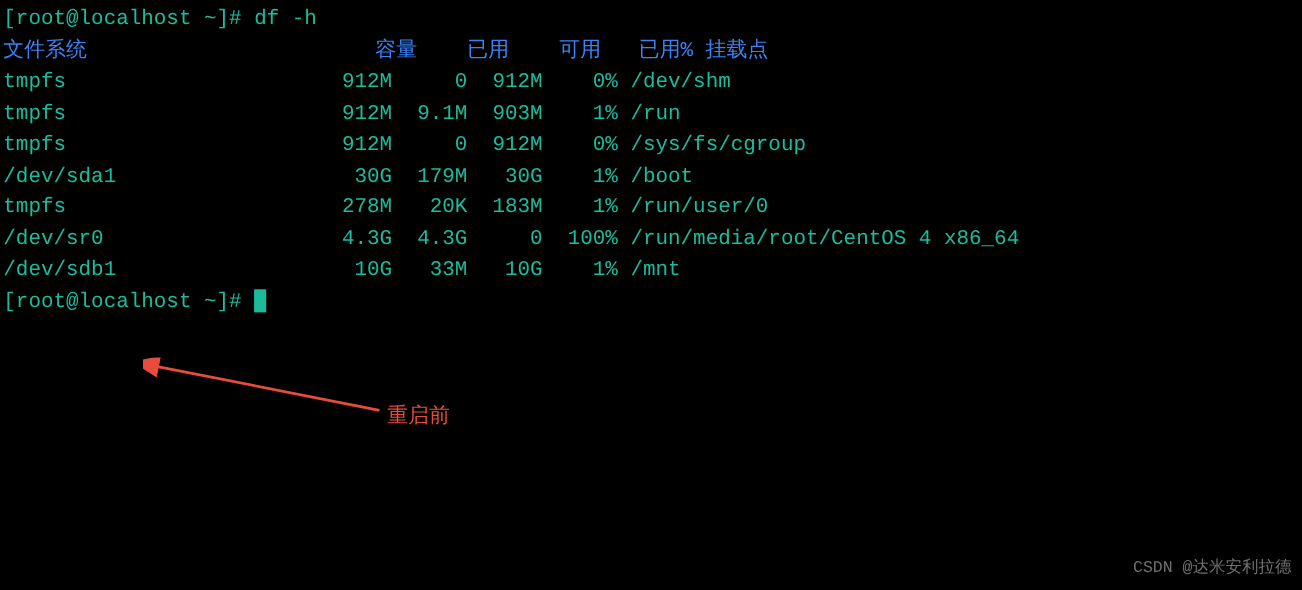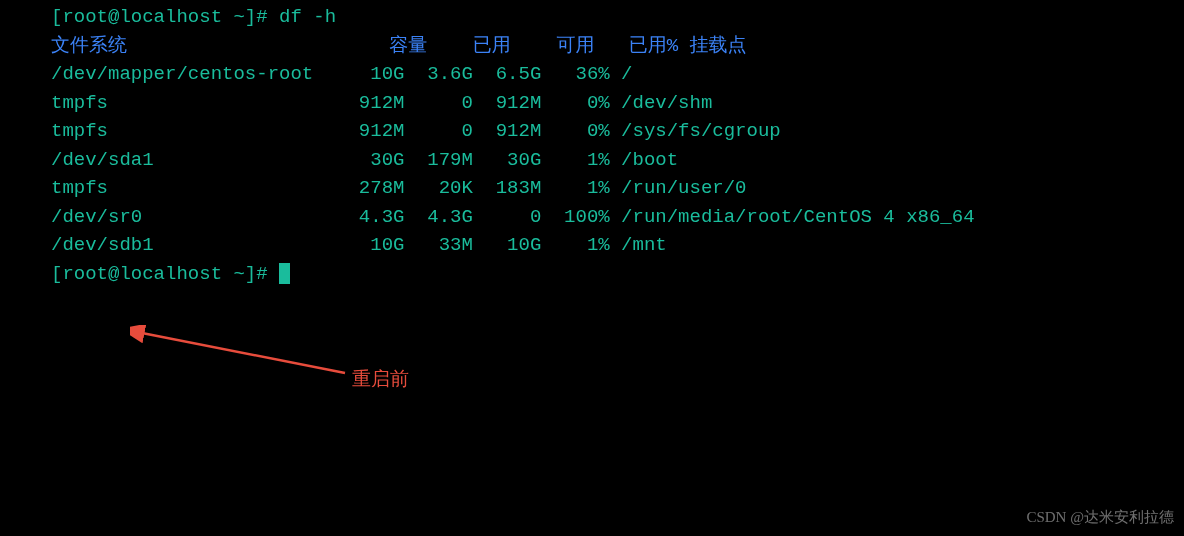--- a/index.html
+++ b/index.html
@@ -14,21 +14,20 @@
       line-height: 1.5;
       color: #1abc9c;
       padding: 3px;
       width: 1184px;
       height: 536px;
       position: relative;
       overflow: hidden;
     }
     .line {
       white-space: pre;
-      margin-left: 48px;
     }
     .header {
       color: #3b82f6;
     }
     .cursor {
       display: inline-block;
       width: 11px;
       height: 21px;
       background: #1abc9c;
       vertical-align: middle;
@@ -50,33 +49,33 @@
       font-size: 19px;
       font-family: "SimSun", "Microsoft YaHei", sans-serif;
       text-align: center;
     }
     .watermark {
       position: absolute;
       right: 10px;
       bottom: 8px;
       color: rgba(200,200,200,0.55);
       font-size: 15px;
-      font-family: Liberation Serif, serif;
+      font-family: Liberation Mono, monospace;
     }
   </style>
 </head>
 <body>
 
 <div class="line"><span>[root@localhost ~]# </span><span>df -h</span></div>
 
 <div class="line header" id="header-line">文件系统                       容量    已用    可用   已用% 挂载点</div>
 
 <div id="table-body">
-    <div class="line table">/dev/mapper/centos-root     10G  3.6G  6.5G   36% /</div>
     <div class="line table">tmpfs                      912M     0  912M    0% /dev/shm</div>
+    <div class="line table">tmpfs                      912M  9.1M  903M    1% /run</div>
     <div class="line table">tmpfs                      912M     0  912M    0% /sys/fs/cgroup</div>
     <div class="line table">/dev/sda1                   30G  179M   30G    1% /boot</div>
     <div class="line table">tmpfs                      278M   20K  183M    1% /run/user/0</div>
     <div class="line table">/dev/sr0                   4.3G  4.3G     0  100% /run/media/root/CentOS 4 x86_64</div>
     <div class="line table">/dev/sdb1                   10G   33M   10G    1% /mnt</div>
   </div>
 
 <div class="line"><span>[root@localhost ~]# </span><span class="cursor"></span></div>
 
 <svg class="arrow-annotation" width="230" height="60">

